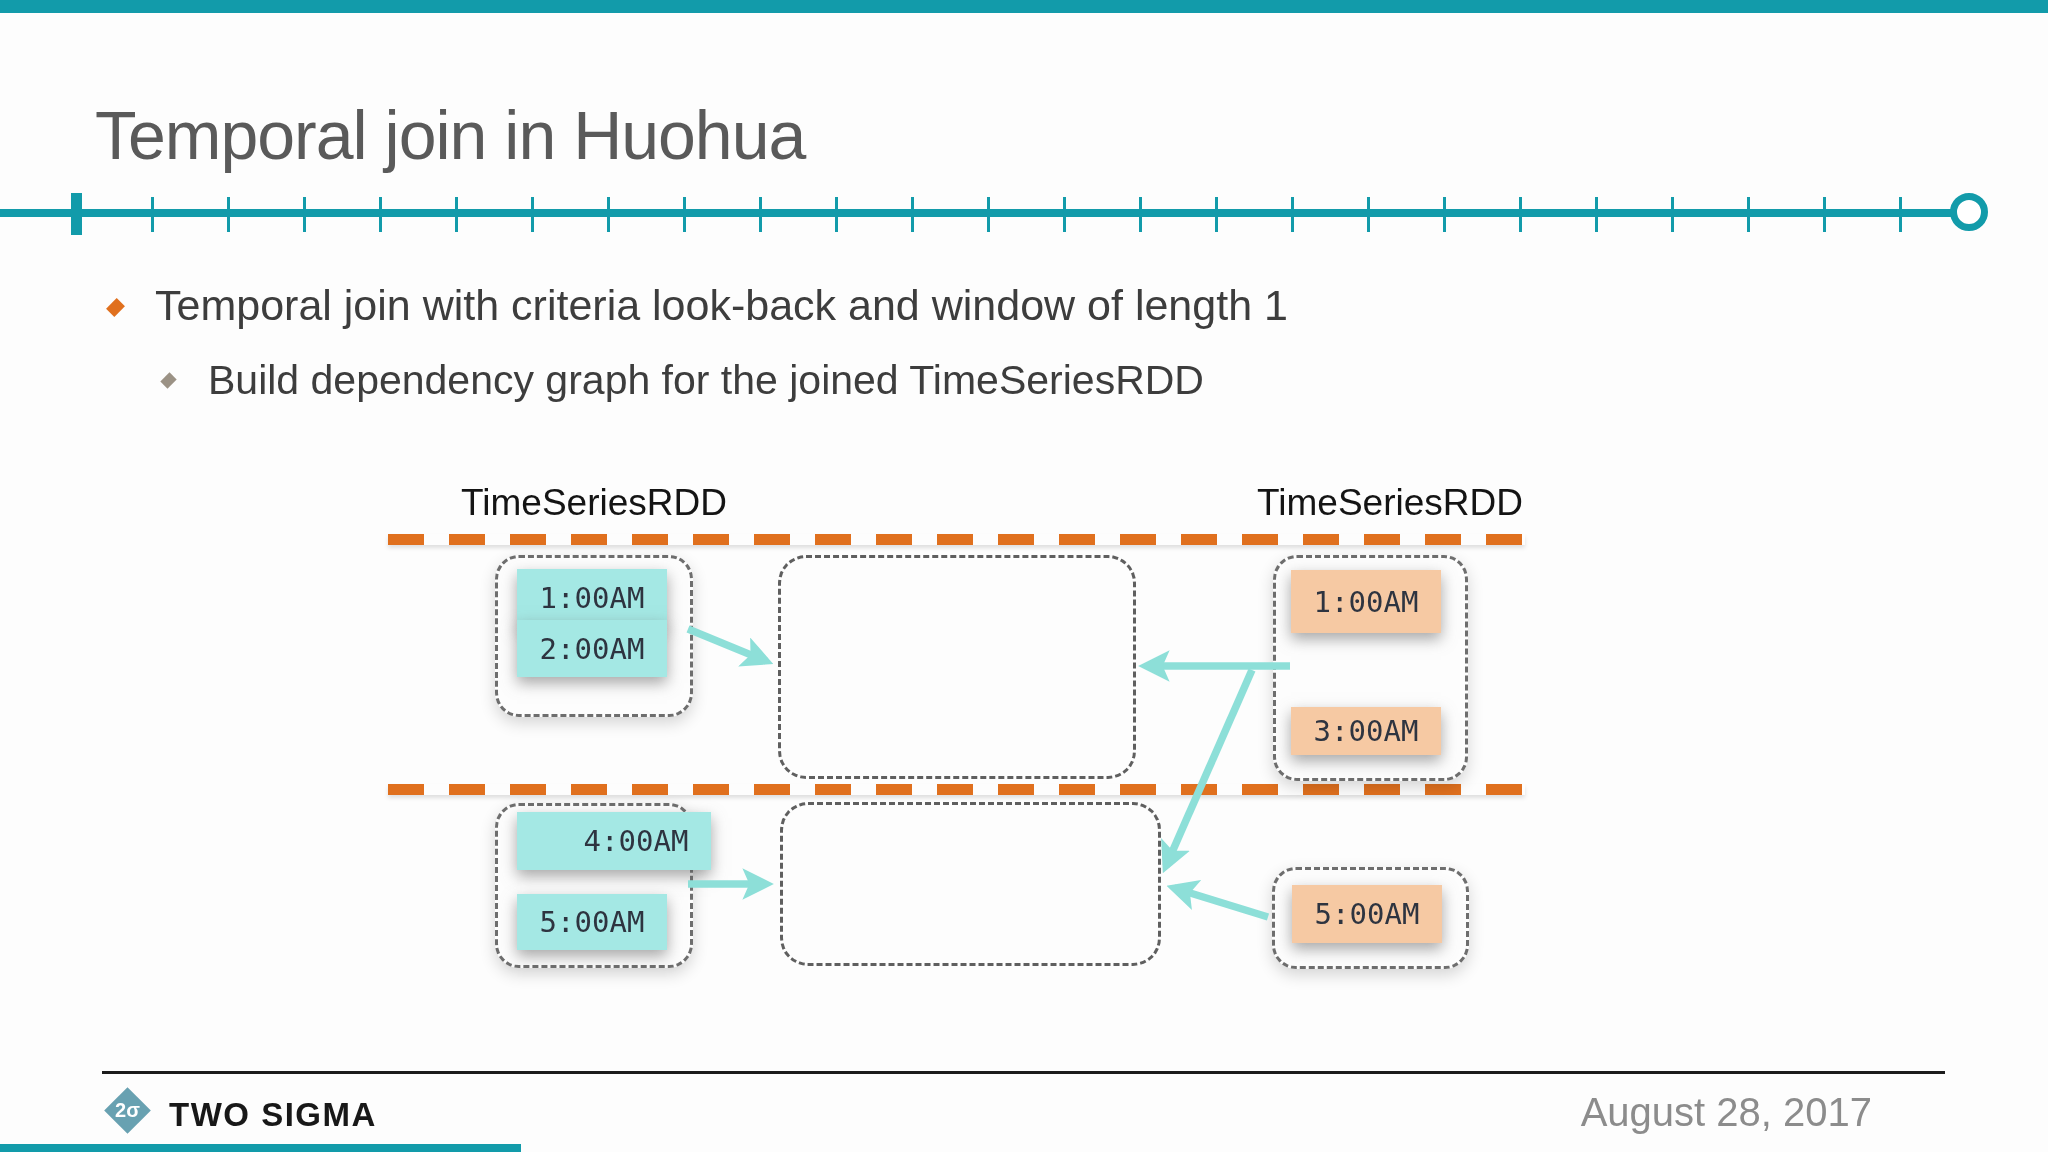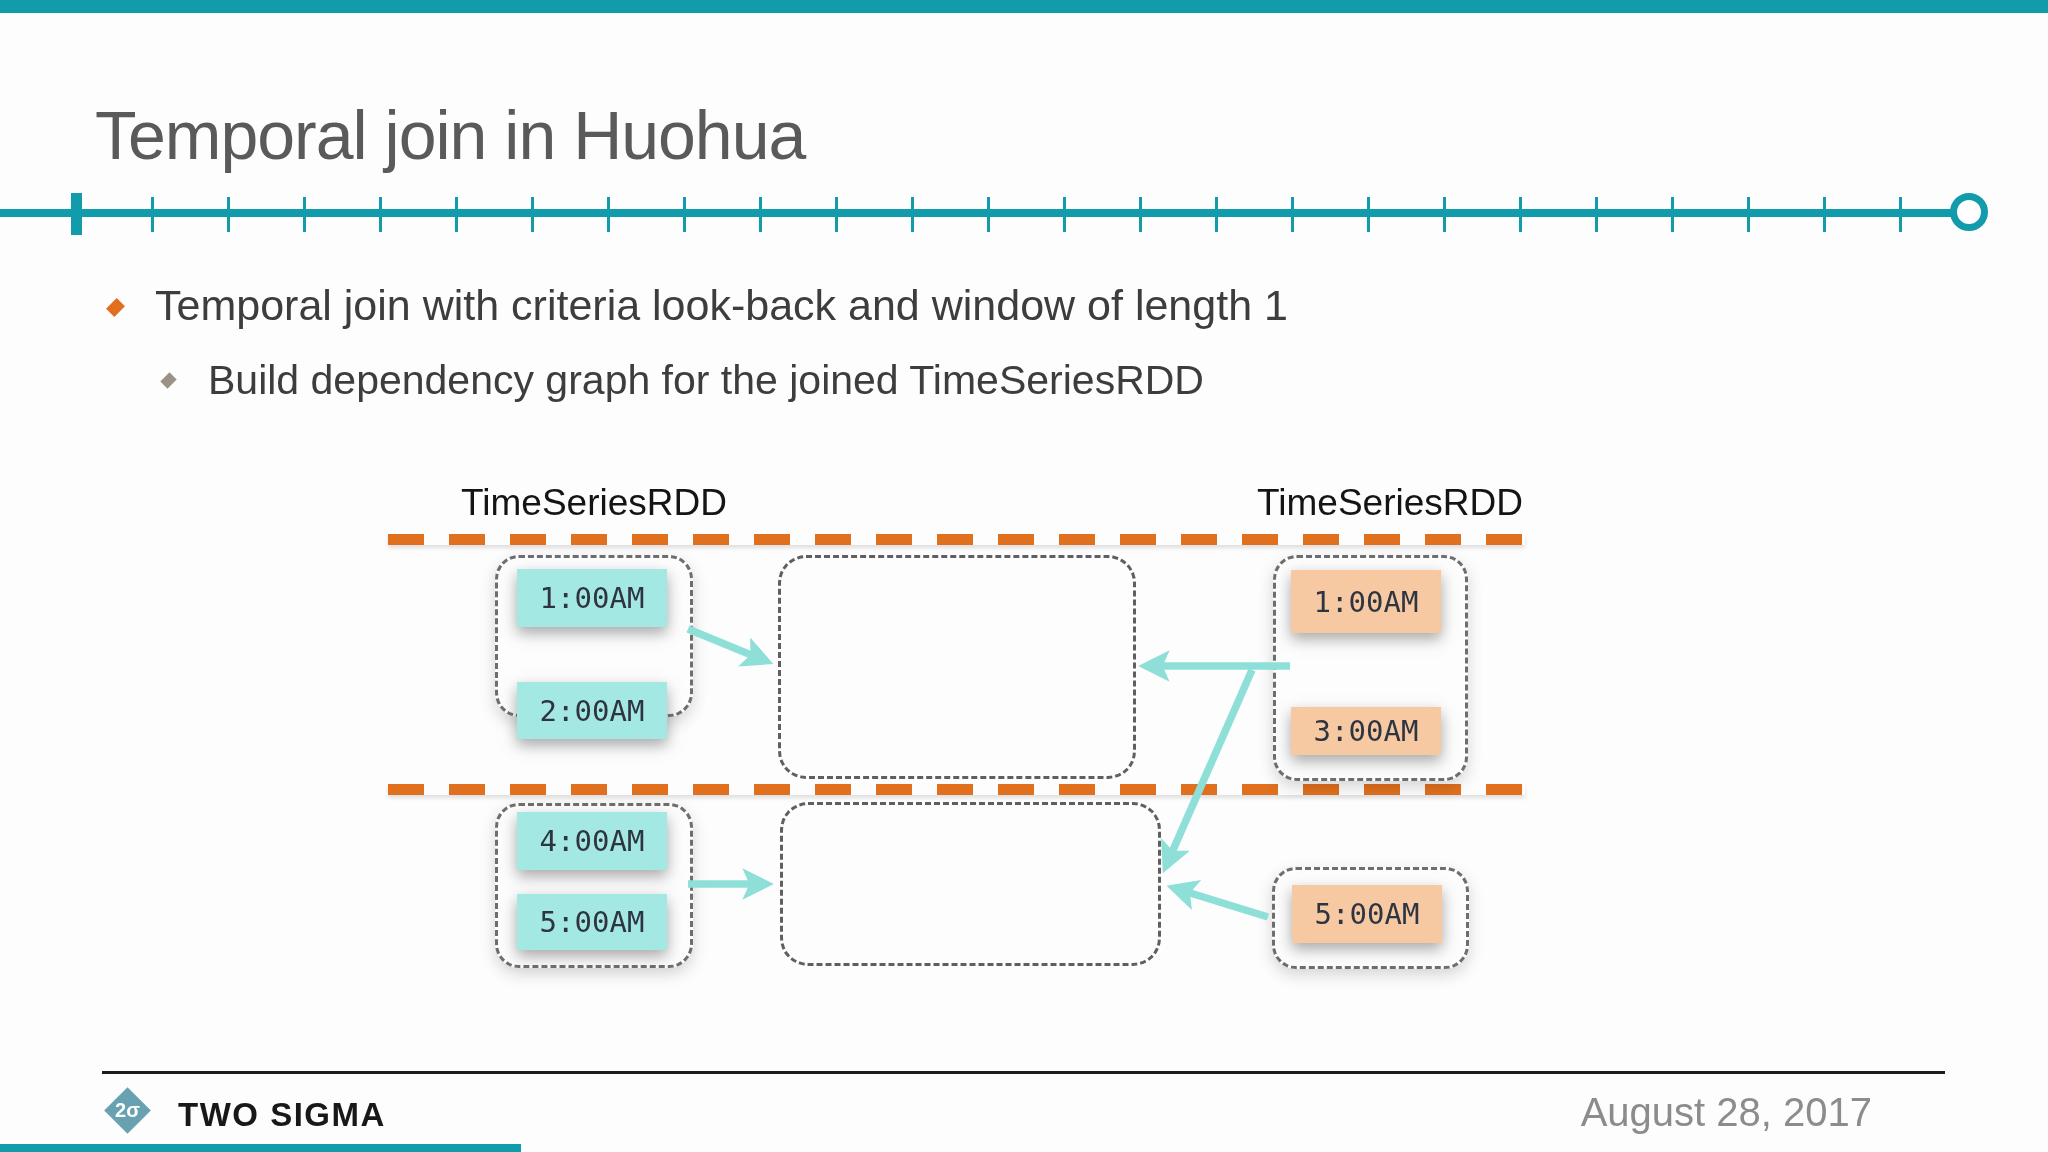--- a/index.html
+++ b/index.html
@@ -51,34 +51,34 @@
   .joined-box{position:absolute;border:3px dashed #5f5f5f;border-radius:28px;background:#fdfdfd;}
   .j-top{left:778px;top:555px;width:352px;height:218px;}
   .j-bot{left:780px;top:802px;width:375px;height:158px;}
 
   
   .cell{position:absolute;width:150px;display:flex;align-items:center;justify-content:center;
         font-family:"DejaVu Sans Mono", monospace;font-size:29px;color:#2e3440;
         box-shadow:0 6px 14px rgba(95,95,95,.55);}
   .cyan{background:var(--cyan);}
   .peach{background:var(--peach);}
-  .c-lt1{left:517px;top:569px;height:58px;} .c-lt2{left:517px;top:682px;height:57px;}
-  .c-lb1{left:517px;top:812px;height:58px;} .c-lb2{left:517px;top:894px;height:56px;}
+  .c-lt1{left:517px;top:569px;height:58px;} .c-lt2{left:517px;top:620px;height:57px;}
+  .c-lb1{left:517px;top:812px;height:58px;padding-left:44px;} .c-lb2{left:517px;top:894px;height:56px;}
   .c-rt1{left:1291px;top:570px;height:63px;} .c-rt2{left:1291px;top:707px;height:48px;}
   .c-rb1{left:1292px;top:885px;height:58px;}
 
   
   .arrows{position:absolute;left:0;top:0;pointer-events:none;}
 
   
   .footer-rule{position:absolute;left:102px;top:1071px;width:1843px;height:3px;background:#1c1c1c;}
   .logo-diamond{position:absolute;left:111px;top:1094px;width:33px;height:33px;background:var(--logo);
                 transform:rotate(45deg);display:flex;align-items:center;justify-content:center;}
   .logo-glyph{transform:rotate(-45deg);color:#ffffff;font-size:20px;font-weight:700;}
-  .brand{position:absolute;left:178px;top:1096px;font-size:33px;font-weight:700;
+  .brand{position:absolute;left:169px;top:1096px;font-size:33px;font-weight:700;
          letter-spacing:1.5px;color:#181818;white-space:nowrap;}
   .date{position:absolute;left:1400px;top:1090px;width:472px;text-align:right;font-size:40px;
         color:var(--date);white-space:nowrap;}
 </style>
 </head>
 <body>
 
 <div class="slide">
 
   <div class="top-bar"></div>

